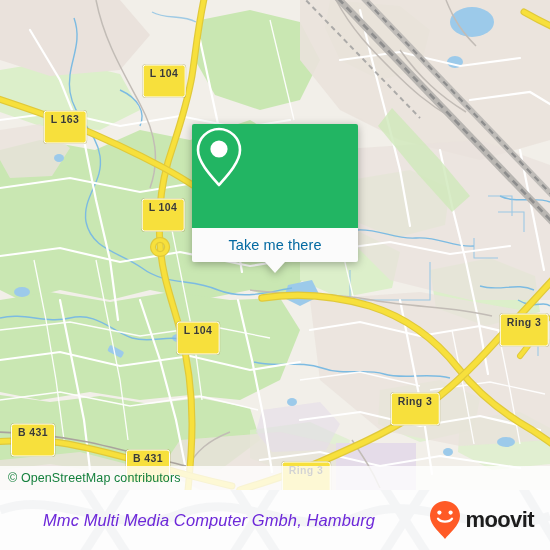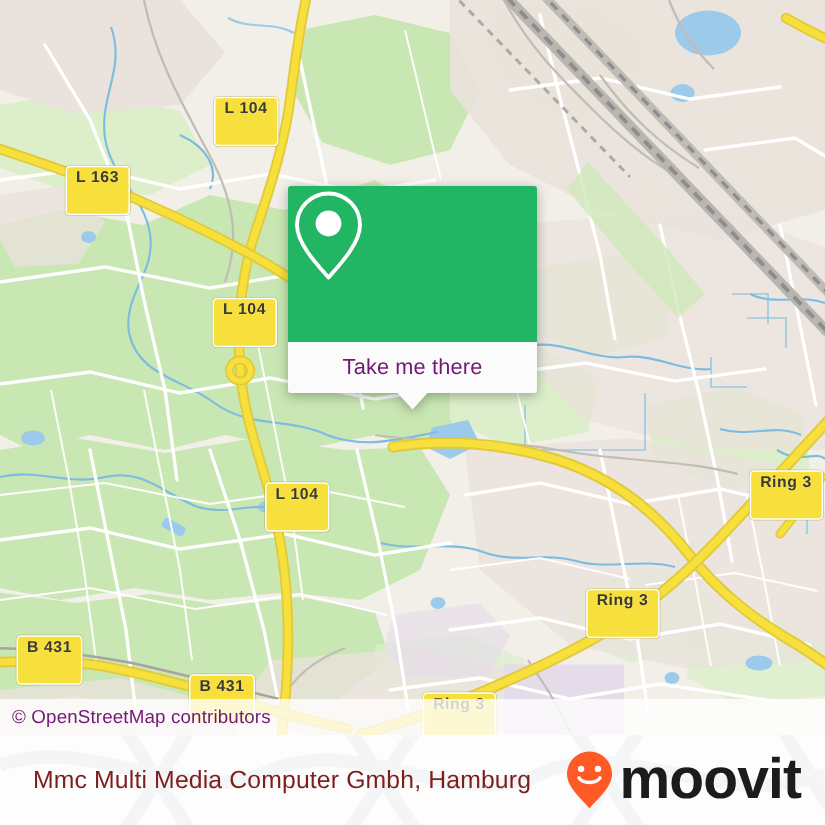--- a/index.html
+++ b/index.html
@@ -36,69 +36,69 @@
     text-shadow:0 0 1px rgba(255,255,255,.35);
   }
 
   
   .attrib{
     position:absolute;left:0;bottom:0;width:550px;height:24px;
     background:rgba(255,255,255,.78);
     display:flex;align-items:center;
   }
   .attrib span{
-    font-size:12.5px;color:#701a75;padding-left:8px;letter-spacing:.1px;
+    font-size:12.5px;color:#15803d;padding-left:8px;letter-spacing:.1px;
   }
 
   
   .popup{
     position:absolute;left:192px;top:124px;width:166px;
     filter:drop-shadow(0 2px 4px rgba(0,0,0,.30));
   }
   .popup-top{
     height:104px;background:#22b563;
     border-radius:2px 2px 0 0;
     display:flex;align-items:center;justify-content:center;
   }
   .popup-bot{
     height:34px;background:#fbfbfb;
     border-radius:0 0 2px 2px;
     display:flex;align-items:center;justify-content:center;
     position:relative;
   }
   .popup-bot .label{
-    font-size:14.5px;color:#701a75;letter-spacing:.1px;
+    font-size:14.5px;color:#0369a1;letter-spacing:.1px;
   }
   .popup-tail{
     position:absolute;left:50%;top:100%;
     width:0;height:0;margin-left:-10px;
     border-left:10px solid transparent;
     border-right:10px solid transparent;
     border-top:11px solid #fbfbfb;
   }
 
   
   .footer{
     position:absolute;left:0;top:490px;width:550px;height:60px;
     background:#fdfdfd;
     display:flex;align-items:center;
     overflow:hidden;
   }
   .footer .watermark{position:absolute;left:0;top:-20px;opacity:.55;}
   .footer .title{
     position:relative;z-index:2;
-    font-size:16.5px;color:#7f1d1d;
-    padding-left:22px;letter-spacing:.1px;white-space:nowrap;
+    font-size:16.5px;color:#6d28d9;
+    padding-left:43px;letter-spacing:.1px;white-space:nowrap;font-style:italic;
   }
   .brand{
     position:absolute;right:16px;top:50%;transform:translateY(-50%);
     z-index:2;display:flex;align-items:center;gap:3px;
   }
   .brand .word{
-    font-size:38px;font-weight:bold;color:#1c1c1c;letter-spacing:-.6px;
+    font-size:22px;font-weight:bold;color:#1c1c1c;letter-spacing:-.6px;
     line-height:30px;
   }
 </style>
 </head>
 <body>
 
 <div class="screen">
 
   <div class="map">
 

